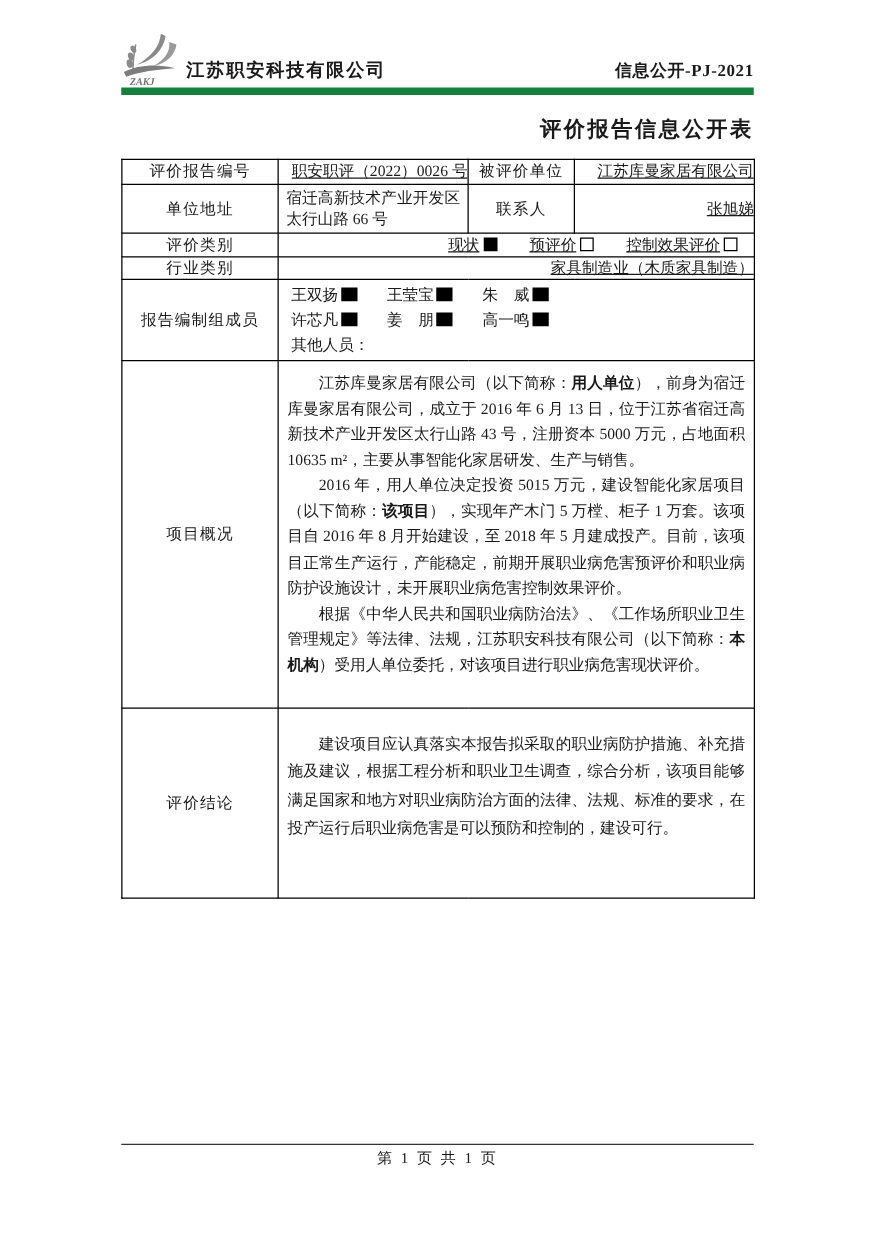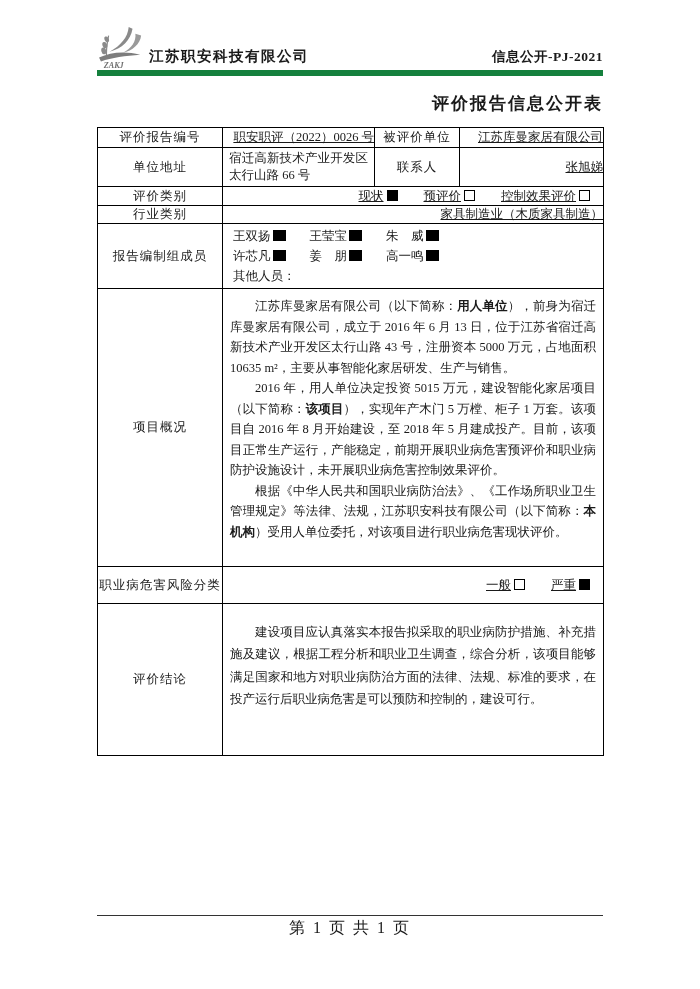--- a/index.html
+++ b/index.html
@@ -44,21 +44,21 @@
 
   
   td.overview-cell { vertical-align:top; padding:7px 7px 0 7px; }
   td.overview-cell p { margin:0; text-indent:2em; text-align:justify; line-height:20.5px; font-size:12.5px; }
   td.conclusion-cell { vertical-align:middle; padding:0 7px 26px 7px; }
   td.conclusion-cell p { margin:0; text-indent:2em; text-align:justify; line-height:22.5px; font-size:12.5px;font-family:Liberation Mono, monospace; }
 
   
   .footer { position:absolute; left:97px; top:915px; width:506px;
             border-top:1.5px solid #333; text-align:center; }
-  .footer .pg { display:inline-block; margin-top:2px; font-size:16px; letter-spacing:2px; }
+  .footer .pg { display:inline-block; margin-top:2px; font-size:12px; letter-spacing:2px; }
 </style>
 </head>
 <body>
 
 <div class="content">
 
   <div class="header">
     <svg class="logo" viewBox="0 0 52 46" aria-hidden="true">
       <path d="M33 1 C32 12 25 20 13 27 C26 24 35 15 37 3 Z" fill="#8a8a8a"></path>
       <path d="M40 8 C41 16 36 23 27 28 C37 26 45 19 46 10 Z" fill="#9a9a9a"></path>
@@ -122,24 +122,20 @@
       </td>
     </tr>
     <tr class="r6">
       <th class="lbl">项目概况</th>
       <td class="overview-cell" colspan="3">
         <p><span>江苏库曼家居有限公司（以下简称：</span><span style="font-weight: bold;">用人单位</span><span>），前身为宿迁库曼家居有限公司，成立于 2016 年 6 月 13 日，位于江苏省宿迁高新技术产业开发区太行山路 43 号，注册资本 5000 万元，占地面积 10635 m²，主要从事智能化家居研发、生产与销售。</span></p>
         <p><span>2016 年，用人单位决定投资 5015 万元，建设智能化家居项目（以下简称：</span><span style="font-weight: bold;">该项目</span><span>），实现年产木门 5 万樘、柜子 1 万套。该项目自 2016 年 8 月开始建设，至 2018 年 5 月建成投产。目前，该项目正常生产运行，产能稳定，前期开展职业病危害预评价和职业病防护设施设计，未开展职业病危害控制效果评价。</span></p>
         <p><span>根据《中华人民共和国职业病防治法》、《工作场所职业卫生管理规定》等法律、法规，江苏职安科技有限公司（以下简称：</span><span style="font-weight: bold;">本机构</span><span>）受用人单位委托，对该项目进行职业病危害现状评价。</span></p>
       </td>
     </tr>
-    <tr class="r7">
-      <th class="lbl">职业病危害风险分类</th>
-      <td class="center" colspan="3"><span class="opt"><span>一般</span><span class="cb empty"></span></span><span class="opt"><span>严重</span><span class="cb filled"></span></span></td>
-    </tr>
     <tr class="r8">
       <th class="lbl">评价结论</th>
       <td class="conclusion-cell" colspan="3">
         <p>建设项目应认真落实本报告拟采取的职业病防护措施、补充措施及建议，根据工程分析和职业卫生调查，综合分析，该项目能够满足国家和地方对职业病防治方面的法律、法规、标准的要求，在投产运行后职业病危害是可以预防和控制的，建设可行。</p>
       </td>
     </tr>
   </tbody>
     </table>
 
 </div>

